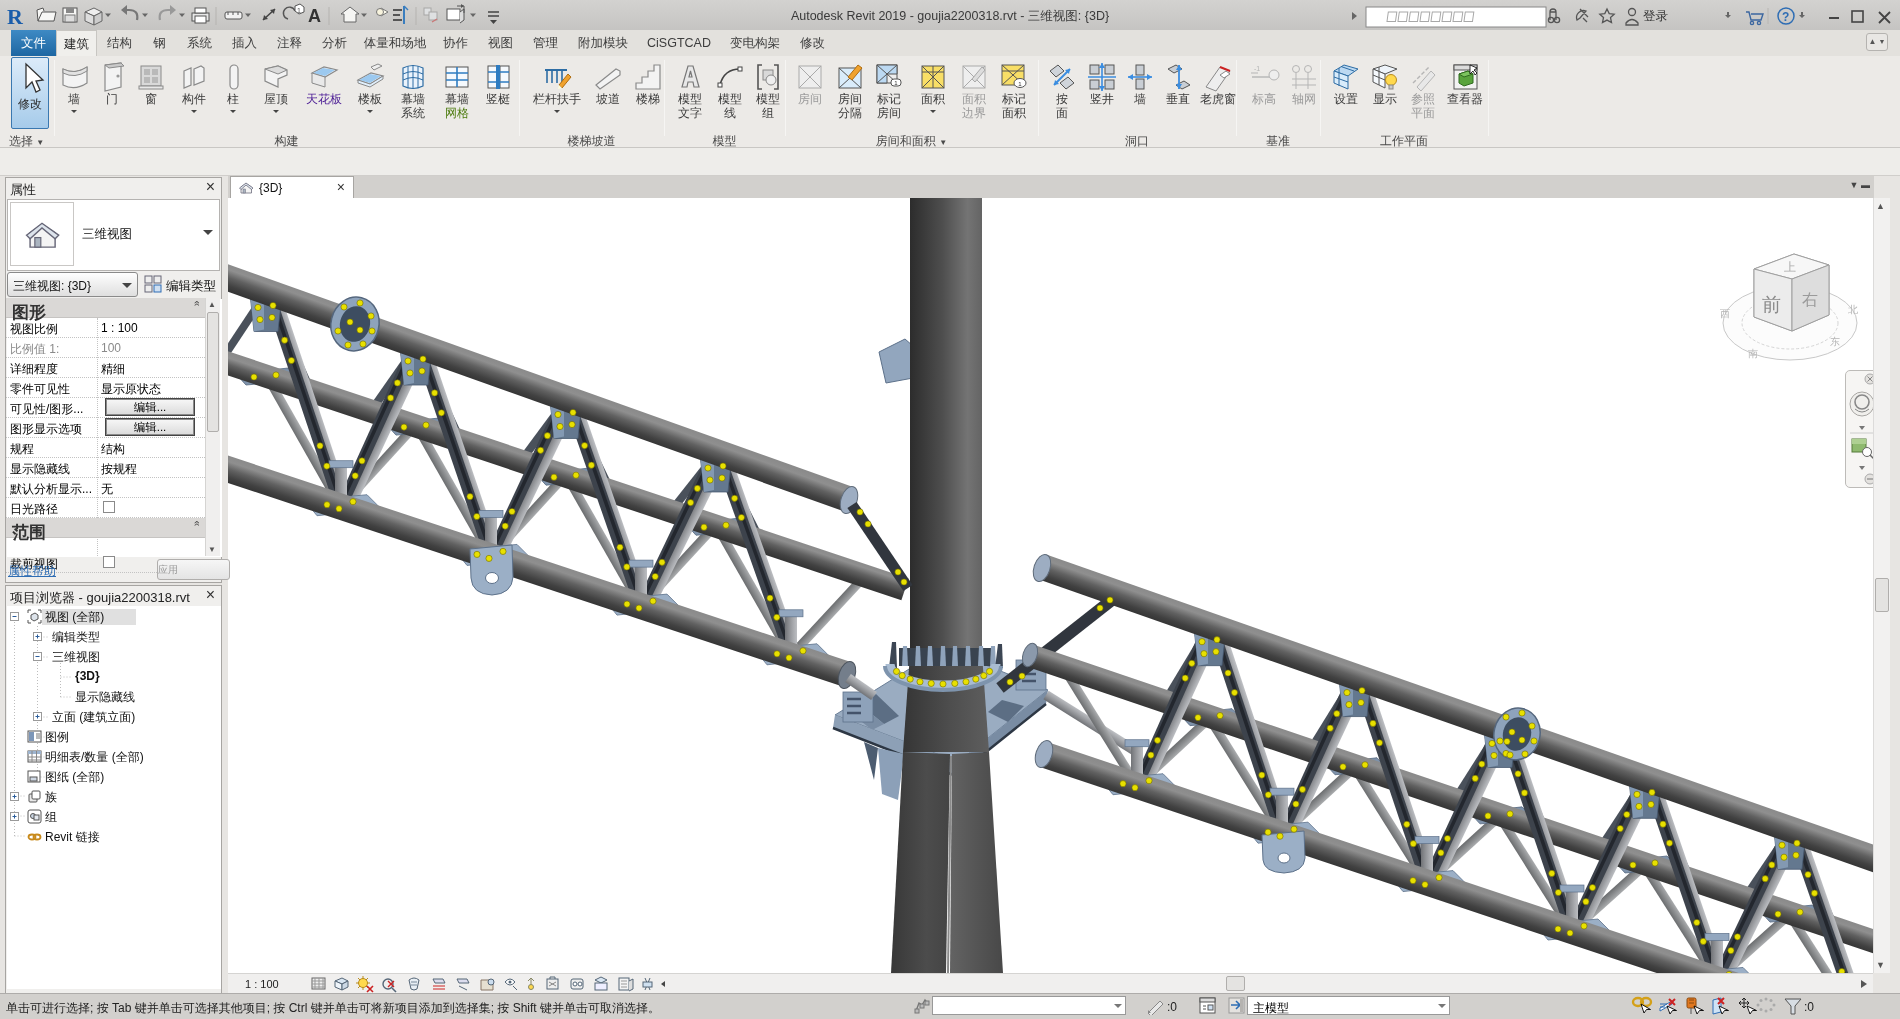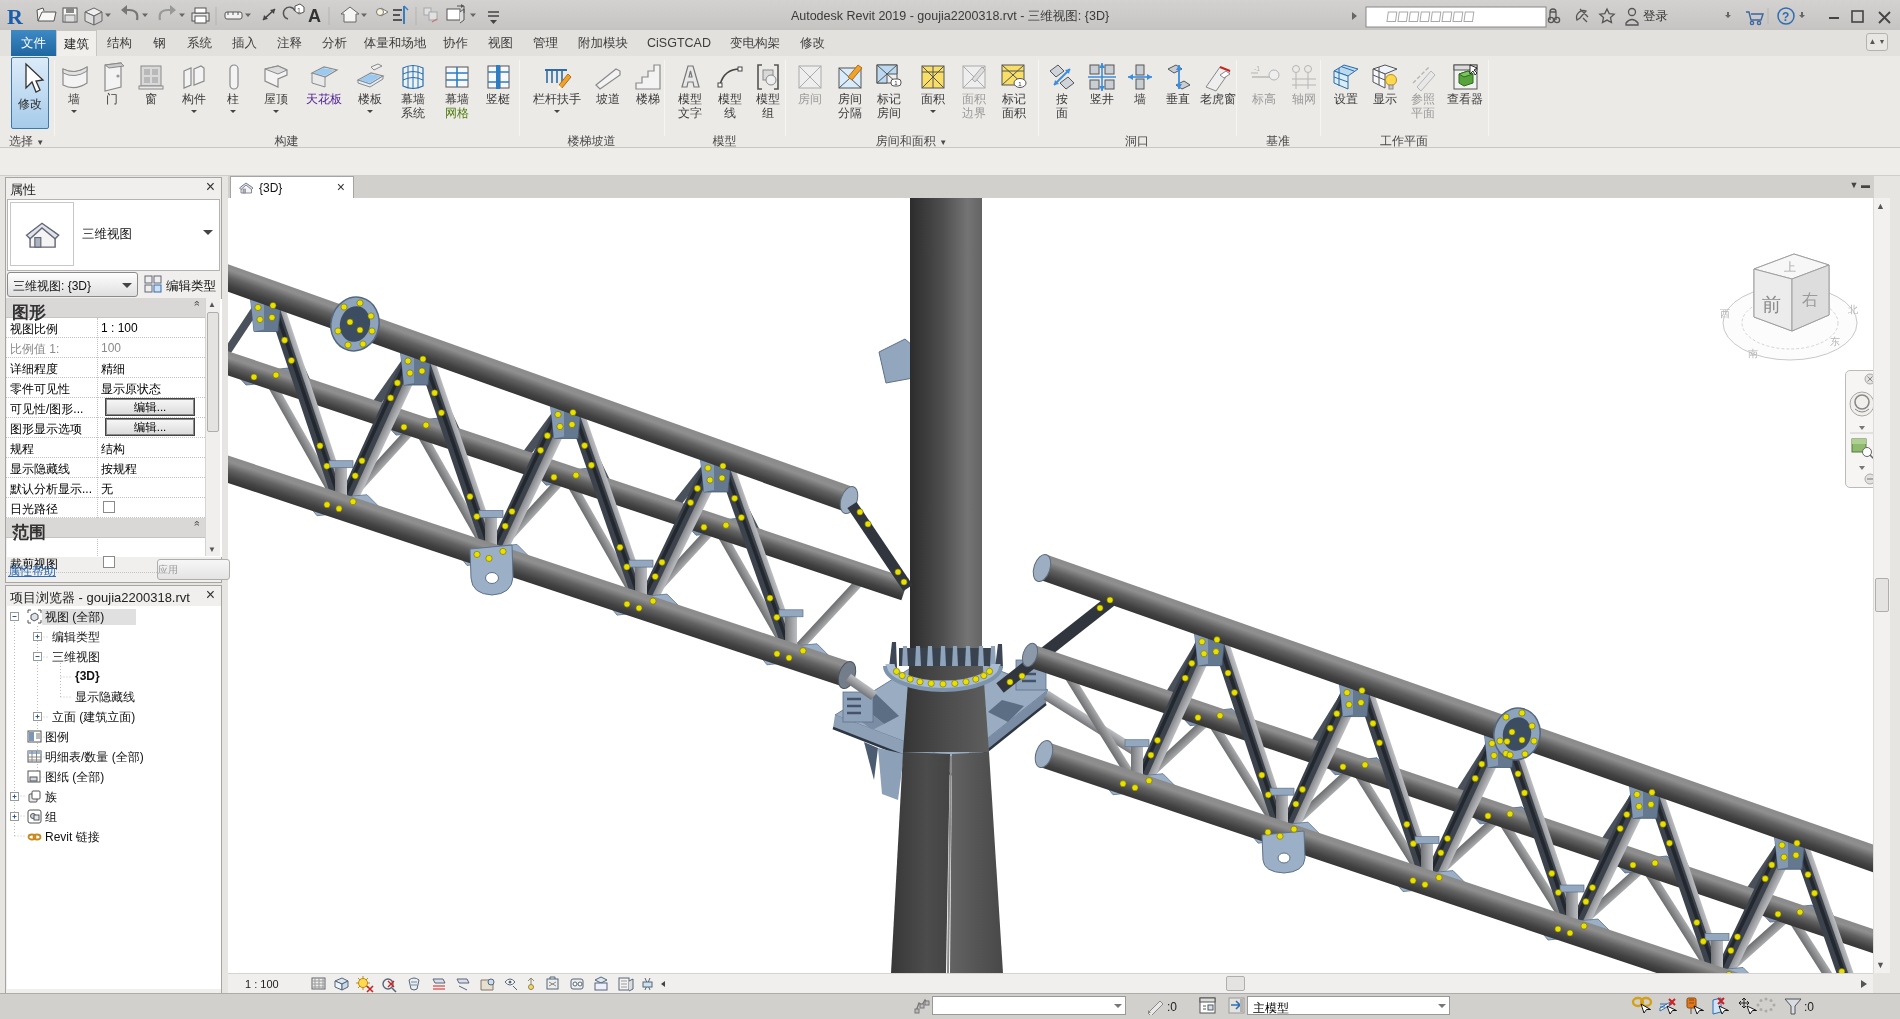--- a/index.html
+++ b/index.html
@@ -1397,20 +1397,21 @@
 <path d="M424 7 l0 6 -4 -3 Z" fill="#444"></path>
 </g>
       </svg>
   <div class="sthumb" style="left:998px;top:2px;width:19px;height:15px"></div>
   <svg style="position:absolute;right:5px;top:5px" width="8" height="10">
         <path d="M1 1 L7 5 L1 9 Z" fill="#555"></path>
       </svg>
 </div>
 
 <div id="statusbar">
+  <div id="statustext">单击可进行选择; 按 Tab 键并单击可选择其他项目; 按 Ctrl 键并单击可将新项目添加到选择集; 按 Shift 键并单击可取消选择。</div>
   <svg style="position:absolute;left:913px;top:3px" width="18" height="18" viewBox="0 0 18 18">
         <path d="M3 14 l3 -8 3 2 3 -5 3 4" fill="none" stroke="#777" stroke-width="1.4"></path>
         <rect x="2" y="12" width="4" height="4" fill="#bbb" stroke="#777"></rect>
         <rect x="7" y="7" width="4" height="4" fill="#bbb" stroke="#777"></rect>
         <rect x="12" y="4" width="4" height="4" fill="#bbb" stroke="#777"></rect>
       </svg>
   <div class="combo" style="left:932px;top:2px;width:194px">
         <div class="arr"></div>
       </div>
   <svg style="position:absolute;left:1146px;top:3px" width="20" height="18" viewBox="0 0 20 18">

